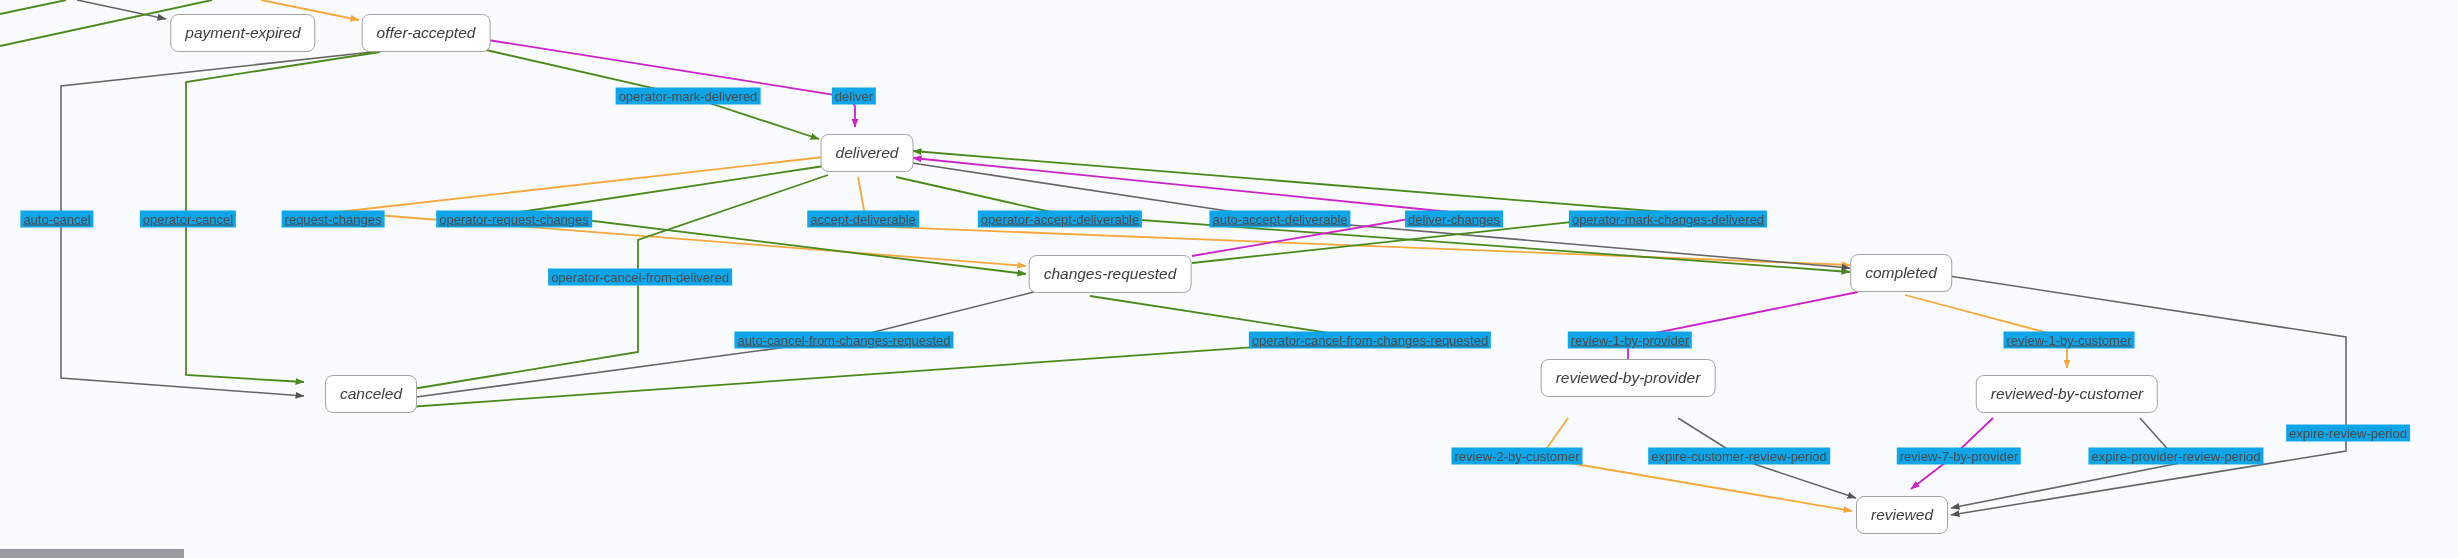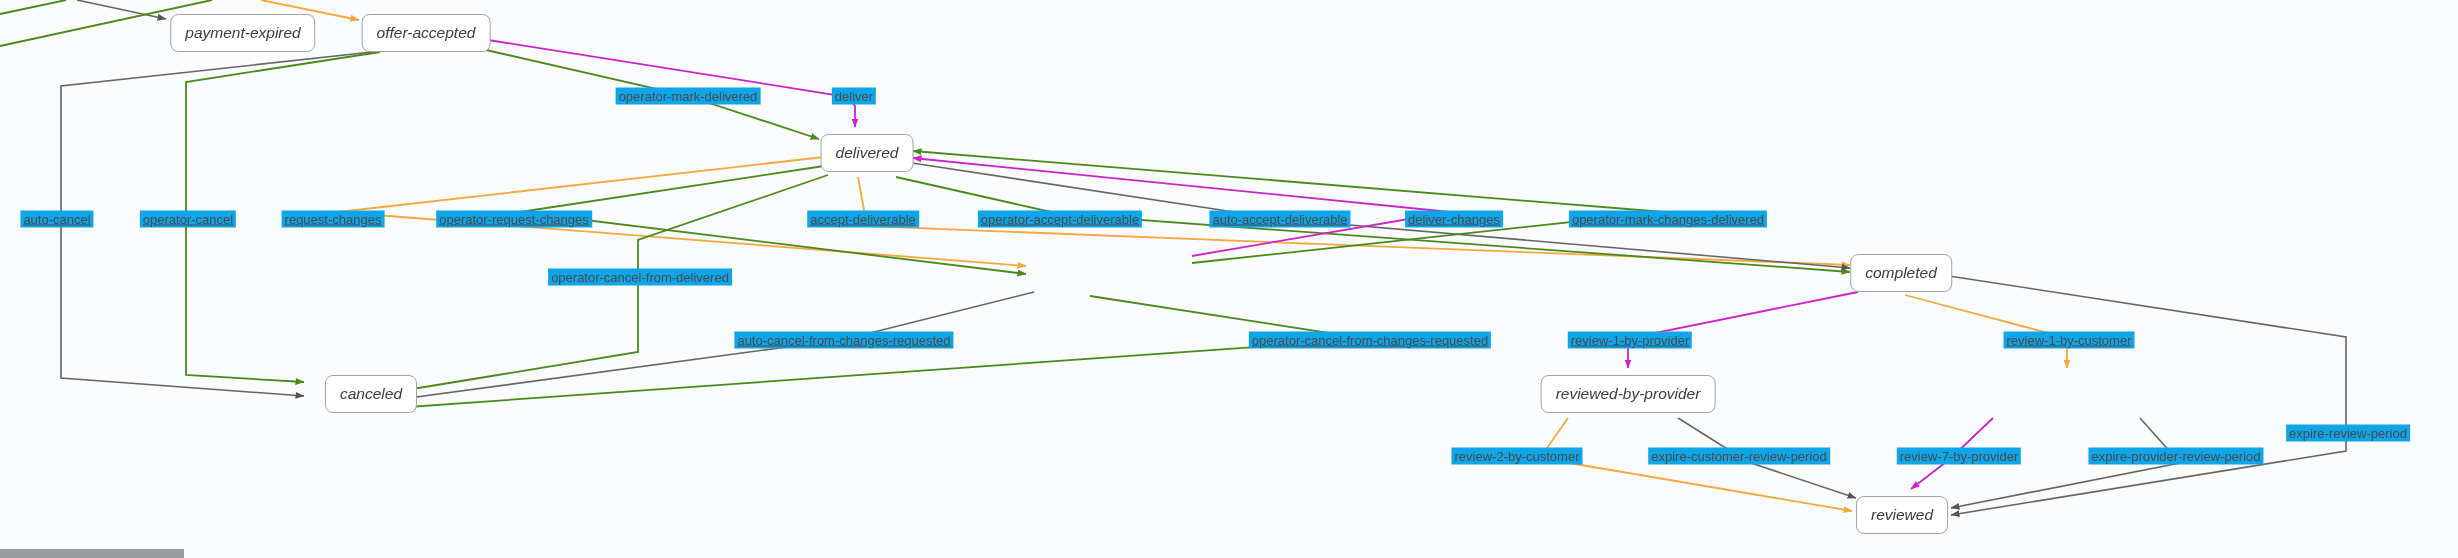--- a/index.html
+++ b/index.html
@@ -86,23 +86,25 @@
     <path class="edge e-customer" d="M1568,418 L1540,458 L1852,511" marker-end="url(#arr-customer)"></path>
     <path class="edge e-system" d="M1678,418 L1748,462 L1856,498" marker-end="url(#arr-system)"></path>
 
     <path class="edge e-provider" d="M1993,418 L1950,459 L1911,489" marker-end="url(#arr-provider)"></path>
     <path class="edge e-system" d="M2140,418 L2180,463 L1951,508" marker-end="url(#arr-system)"></path>
   </svg>
 
   <div class="node" style="left:243px;top:33px;">payment-expired</div>
   <div class="node" style="left:426px;top:33px;">offer-accepted</div>
   <div class="node" style="left:867px;top:153px;">delivered</div>
+  <div class="node" style="left:1110px;top:274px;">changes-requested</div>
   <div class="node" style="left:1901px;top:273px;">completed</div>
   <div class="node" style="left:371px;top:394px;">canceled</div>
-  <div class="node" style="left:1628px;top:394px;">reviewed-by-provider</div>
+  <div class="node" style="left:1628px;top:378px;">reviewed-by-provider</div>
+  <div class="node" style="left:2067px;top:394px;">reviewed-by-customer</div>
   <div class="node" style="left:1902px;top:515px;">reviewed</div>
 
   <div class="elabel" style="left:688px;top:96px;">operator-mark-delivered</div>
   <div class="elabel" style="left:854px;top:96px;">deliver</div>
   <div class="elabel u" style="left:57px;top:219px;">auto-cancel</div>
   <div class="elabel u" style="left:188px;top:219px;">operator-cancel</div>
   <div class="elabel u" style="left:333px;top:219px;">request-changes</div>
   <div class="elabel u" style="left:514px;top:219px;">operator-request-changes</div>
   <div class="elabel u" style="left:863px;top:219px;">accept-deliverable</div>
   <div class="elabel u" style="left:1060px;top:219px;">operator-accept-deliverable</div>

